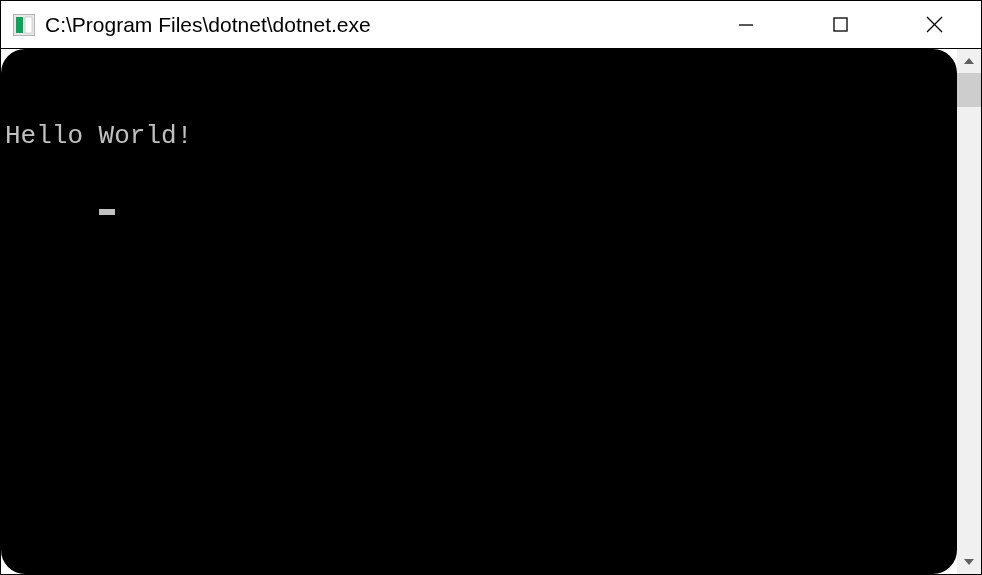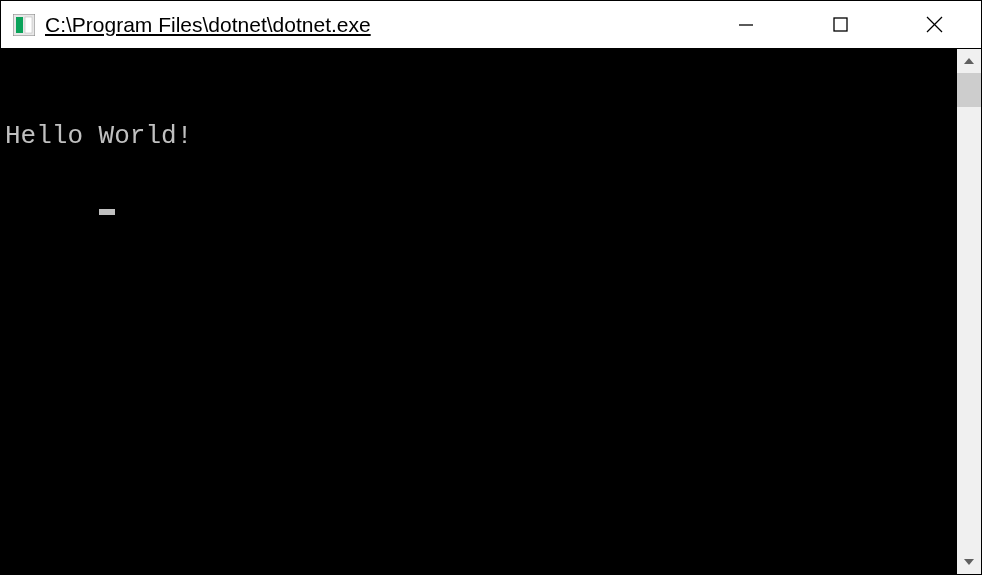--- a/index.html
+++ b/index.html
@@ -36,21 +36,20 @@
       margin-left: 12px;
       margin-right: 10px;
       flex-shrink: 0;
     }
     .titlebar-title {
       font-size: 21px;
       color: #000000;
       flex: 1;
       white-space: nowrap;
       overflow: hidden;
-      text-decoration: underline;
     }
     .titlebar-controls {
       display: flex;
       height: 100%;
       align-items: center;
     }
     .titlebar-btn {
       width: 94px;
       height: 100%;
       display: flex;
@@ -68,20 +67,21 @@
     .console {
       flex: 1;
       background: #000000;
       color: #c0c0c0;
       font-family: Consolas, "Courier New", monospace;
       font-size: 26px;
       line-height: 1.25;
       padding: 6px 4px;
       white-space: pre;
       overflow: hidden;
+      border-radius: 24px;
     }
     .console-line {
       display: block;
     }
     .cursor {
       display: inline-block;
       width: 16px;
       height: 6px;
       background: #c0c0c0;
       margin-top: 24px;

